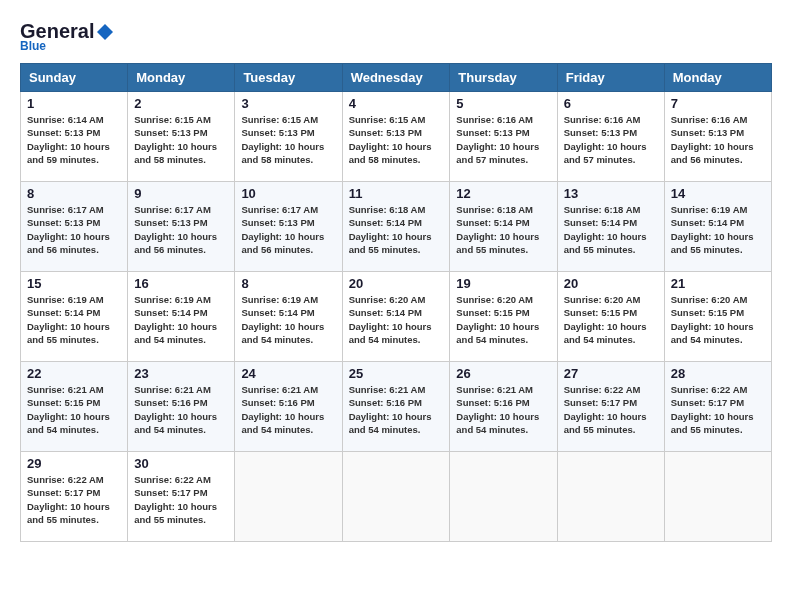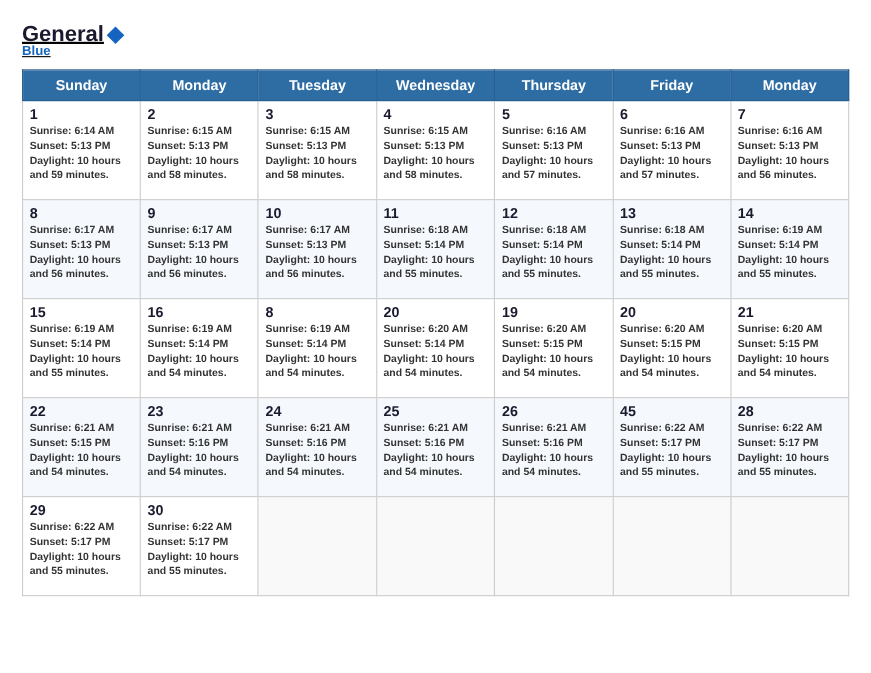--- a/index.html
+++ b/index.html
@@ -13,21 +13,20 @@
     .header {
       display: flex;
       justify-content: space-between;
       align-items: flex-start;
       margin-bottom: 10px;
     }
     .logo {
       display: flex;
       flex-direction: column;
       align-items: flex-start;
-      text-decoration: underline;
     }
     .title-section {
       text-align: right;
     }
     .month-title {
       font-size: 32px;
       font-weight: bold;
       color: #1a1a2e;
     }
     .location {
@@ -38,21 +37,21 @@
       width: 100%;
       border-collapse: collapse;
       border: 1px solid #ccc;
     }
     .calendar th {
       background-color: #2e6da4;
       color: #fff;
       font-size: 13px;
       font-weight: bold;
       padding: 6px 8px;
-      text-align: center;
+      text-align: left;
       border: 1px solid #2a5f8f;
     }
     .calendar td {
       vertical-align: top;
       border: 1px solid #ccc;
       padding: 4px 6px;
       font-size: 10px;
       color: #333;
       width: 108px;
       height: 90px;
@@ -293,21 +292,21 @@
 and 54 minutes.</div>
         </td>
         <td>
           <span class="day-number">26</span>
           <div class="day-info" style="white-space: pre-line;">Sunrise: 6:21 AM
 Sunset: 5:16 PM
 Daylight: 10 hours
 and 54 minutes.</div>
         </td>
         <td>
-          <span class="day-number">45</span>
+          <span class="day-number">27</span>
           <div class="day-info" style="white-space: pre-line;">Sunrise: 6:22 AM
 Sunset: 5:17 PM
 Daylight: 10 hours
 and 55 minutes.</div>
         </td>
         <td>
           <span class="day-number">28</span>
           <div class="day-info" style="white-space: pre-line;">Sunrise: 6:22 AM
 Sunset: 5:17 PM
 Daylight: 10 hours

